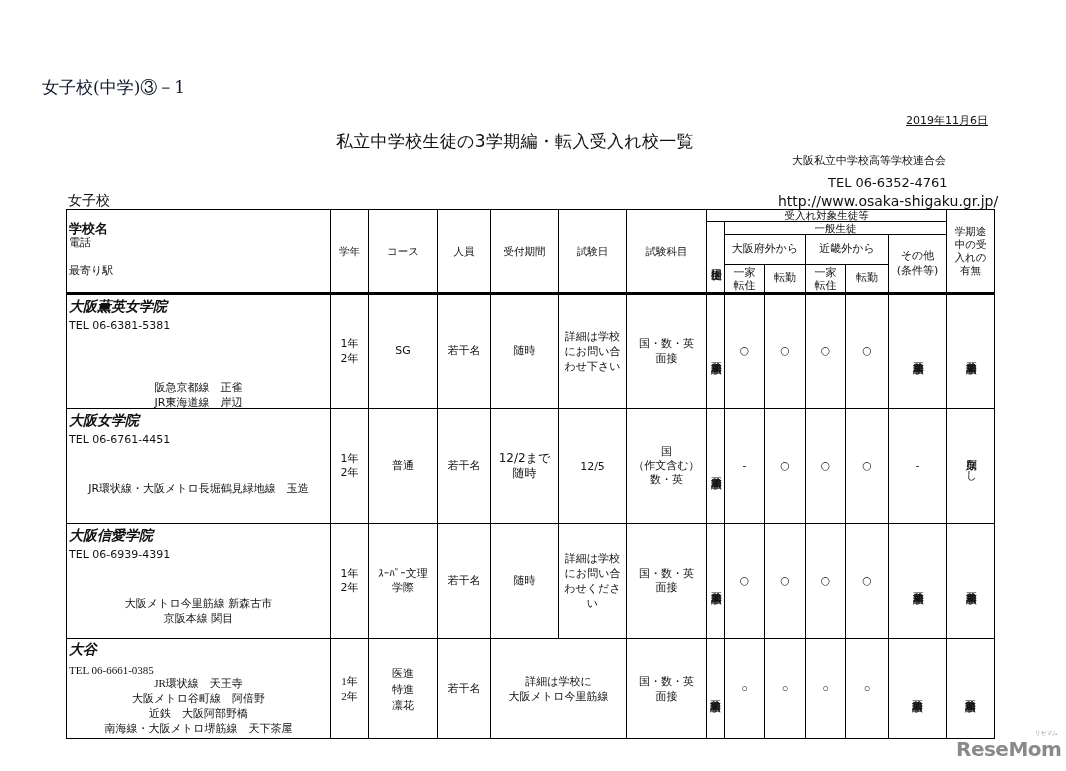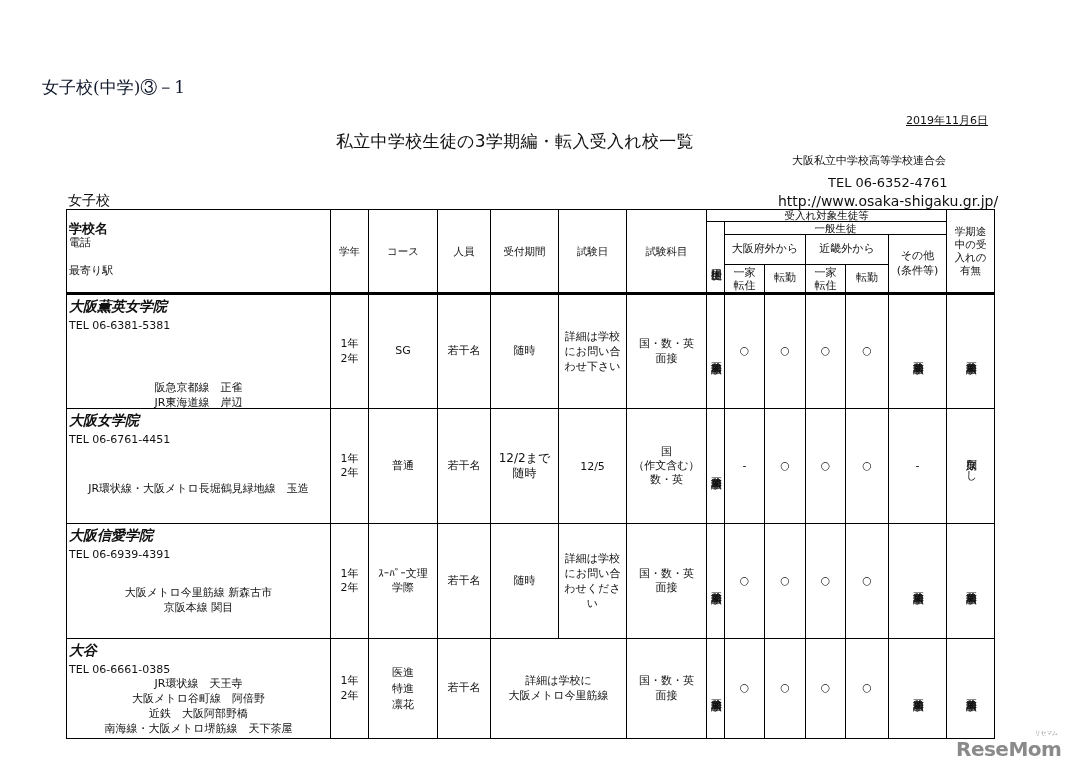--- a/index.html
+++ b/index.html
@@ -20,21 +20,21 @@
     table.main thead tr.h4 th { height: 29px; }
     table.main thead { border-bottom: 3px solid #000; }
     .hdr-name { text-align: left !important; vertical-align: top !important; padding: 12px 2px 0 2px !important; }
     .hdr-name .b { font-weight: bold; font-size: 13px; display: block; line-height: 14px; }
     .hdr-name .l { display: block; font-size: 11px; line-height: 14px; }
     .hdr-name .gap { height: 14px; }
     .vert { writing-mode: vertical-rl; text-orientation: upright; letter-spacing: 0px; line-height: 1; }
     .vcell { padding: 0 !important; font-size: 11px !important; }
     .vcell .vert { display: inline-block; line-height: 12px; font-size: 11px; }
     tbody tr td { height: 115px; }
-    tbody tr.last td { height: 100px; }
+    tbody tr.last td { height: 100px; font-family: Liberation Serif, serif; }
     .school-cell { text-align: left !important; vertical-align: top !important; position: relative; padding: 1px 2px !important; }
     .school-name { font-weight: bold; font-style: italic; font-size: 14px; display: block; line-height: 16px; margin-top: 2px; }
     .school-tel { display: block; font-size: 11px; margin-top: 5px; }
     .stations { position: absolute; left: 0; right: 0; text-align: center; font-size: 11px; line-height: 15px; }
     .circle { font-size: 13px; }
     .watermark { position: absolute; left: 956px; top: 737px; font-family: "DejaVu Sans", sans-serif; font-weight: bold; font-size: 20px; color: #8a8a8a; letter-spacing: -0.5px; }
     .watermark .sm { position: absolute; right: 4px; top: -8px; font-size: 6px; font-weight: normal; color: #999; }
   </style>
 </head>
 <body>
@@ -168,21 +168,21 @@
         <td class="circle">○</td>
         <td class="circle">○</td>
         <td class="circle">○</td>
         <td class="vcell">-</td>
         <td class="vcell"><span class="vert">原則なし</span></td>
       </tr>
       <tr>
         <td class="school-cell">
           <span class="school-name">大阪信愛学院</span>
           <span class="school-tel">TEL 06-6939-4391</span>
-          <div class="stations" style="top: 61px;">
+          <div class="stations" style="top: 72px;">
             <div>大阪メトロ今里筋線 新森古市</div>
             <div>京阪本線 関目</div>
           </div>
         </td>
         <td>
           <div>1年</div>
           <div>2年</div>
         </td>
         <td>
           <div>ｽｰﾊﾟｰ文理</div>

